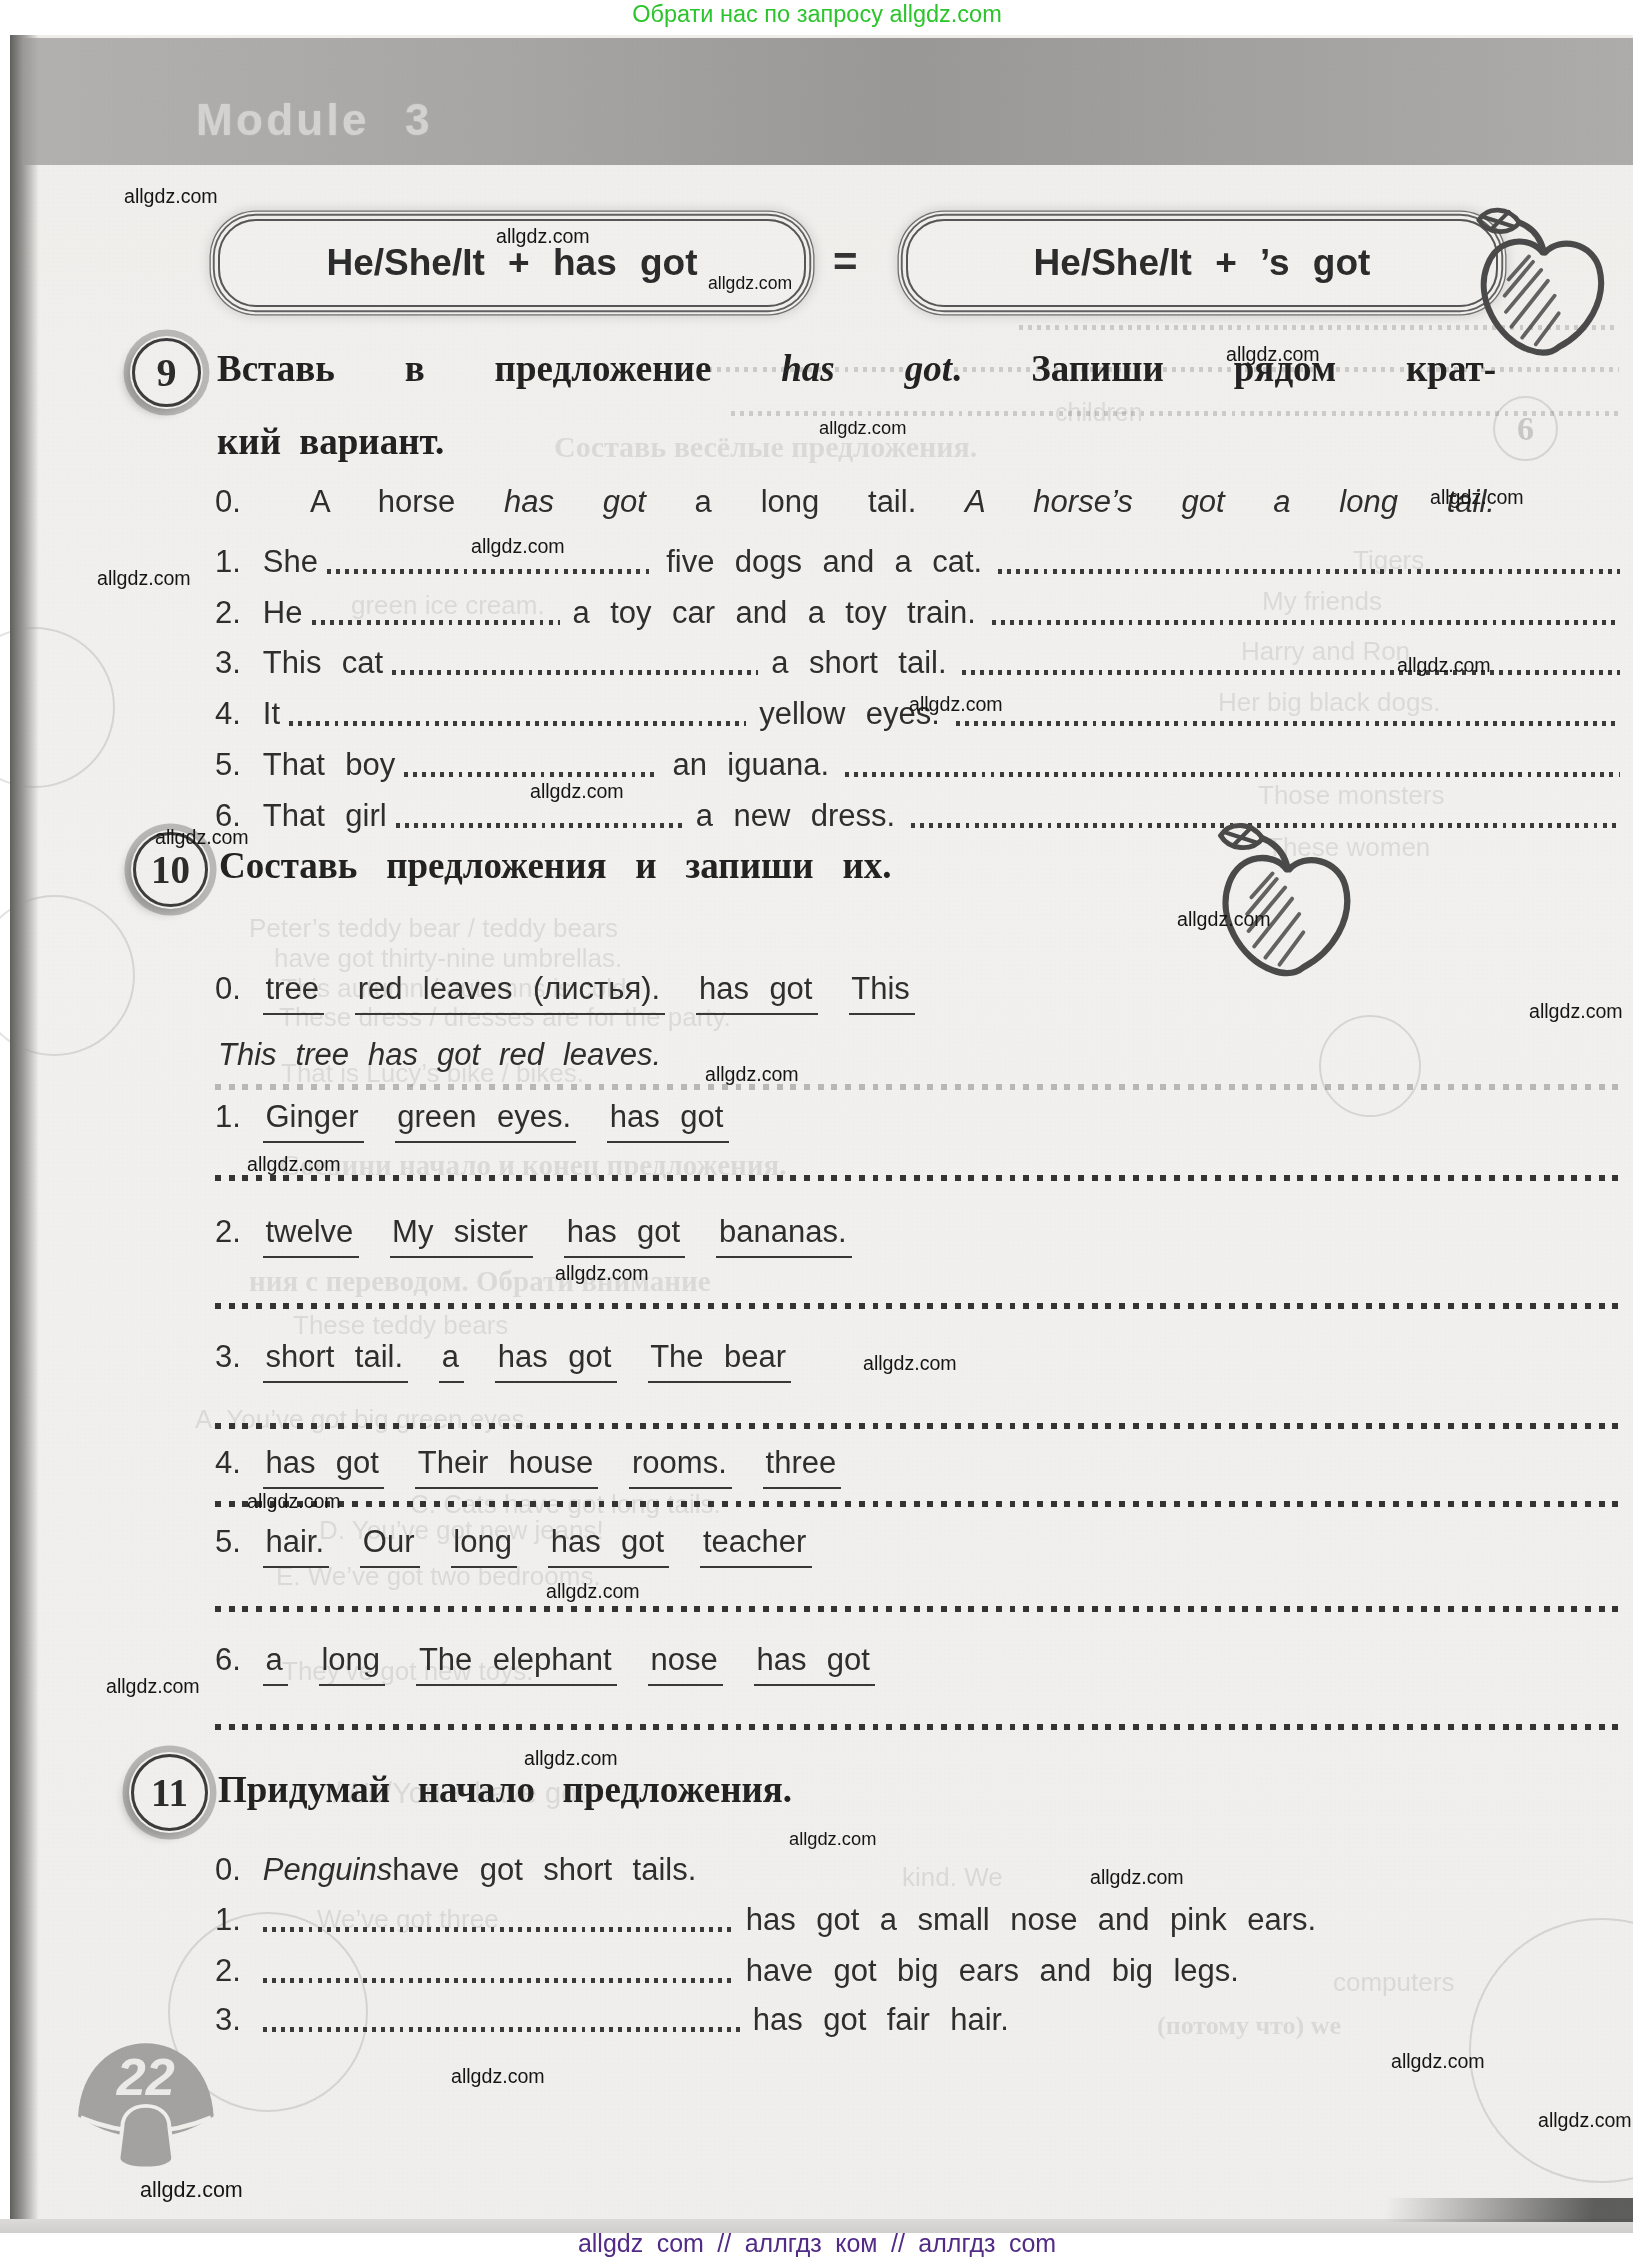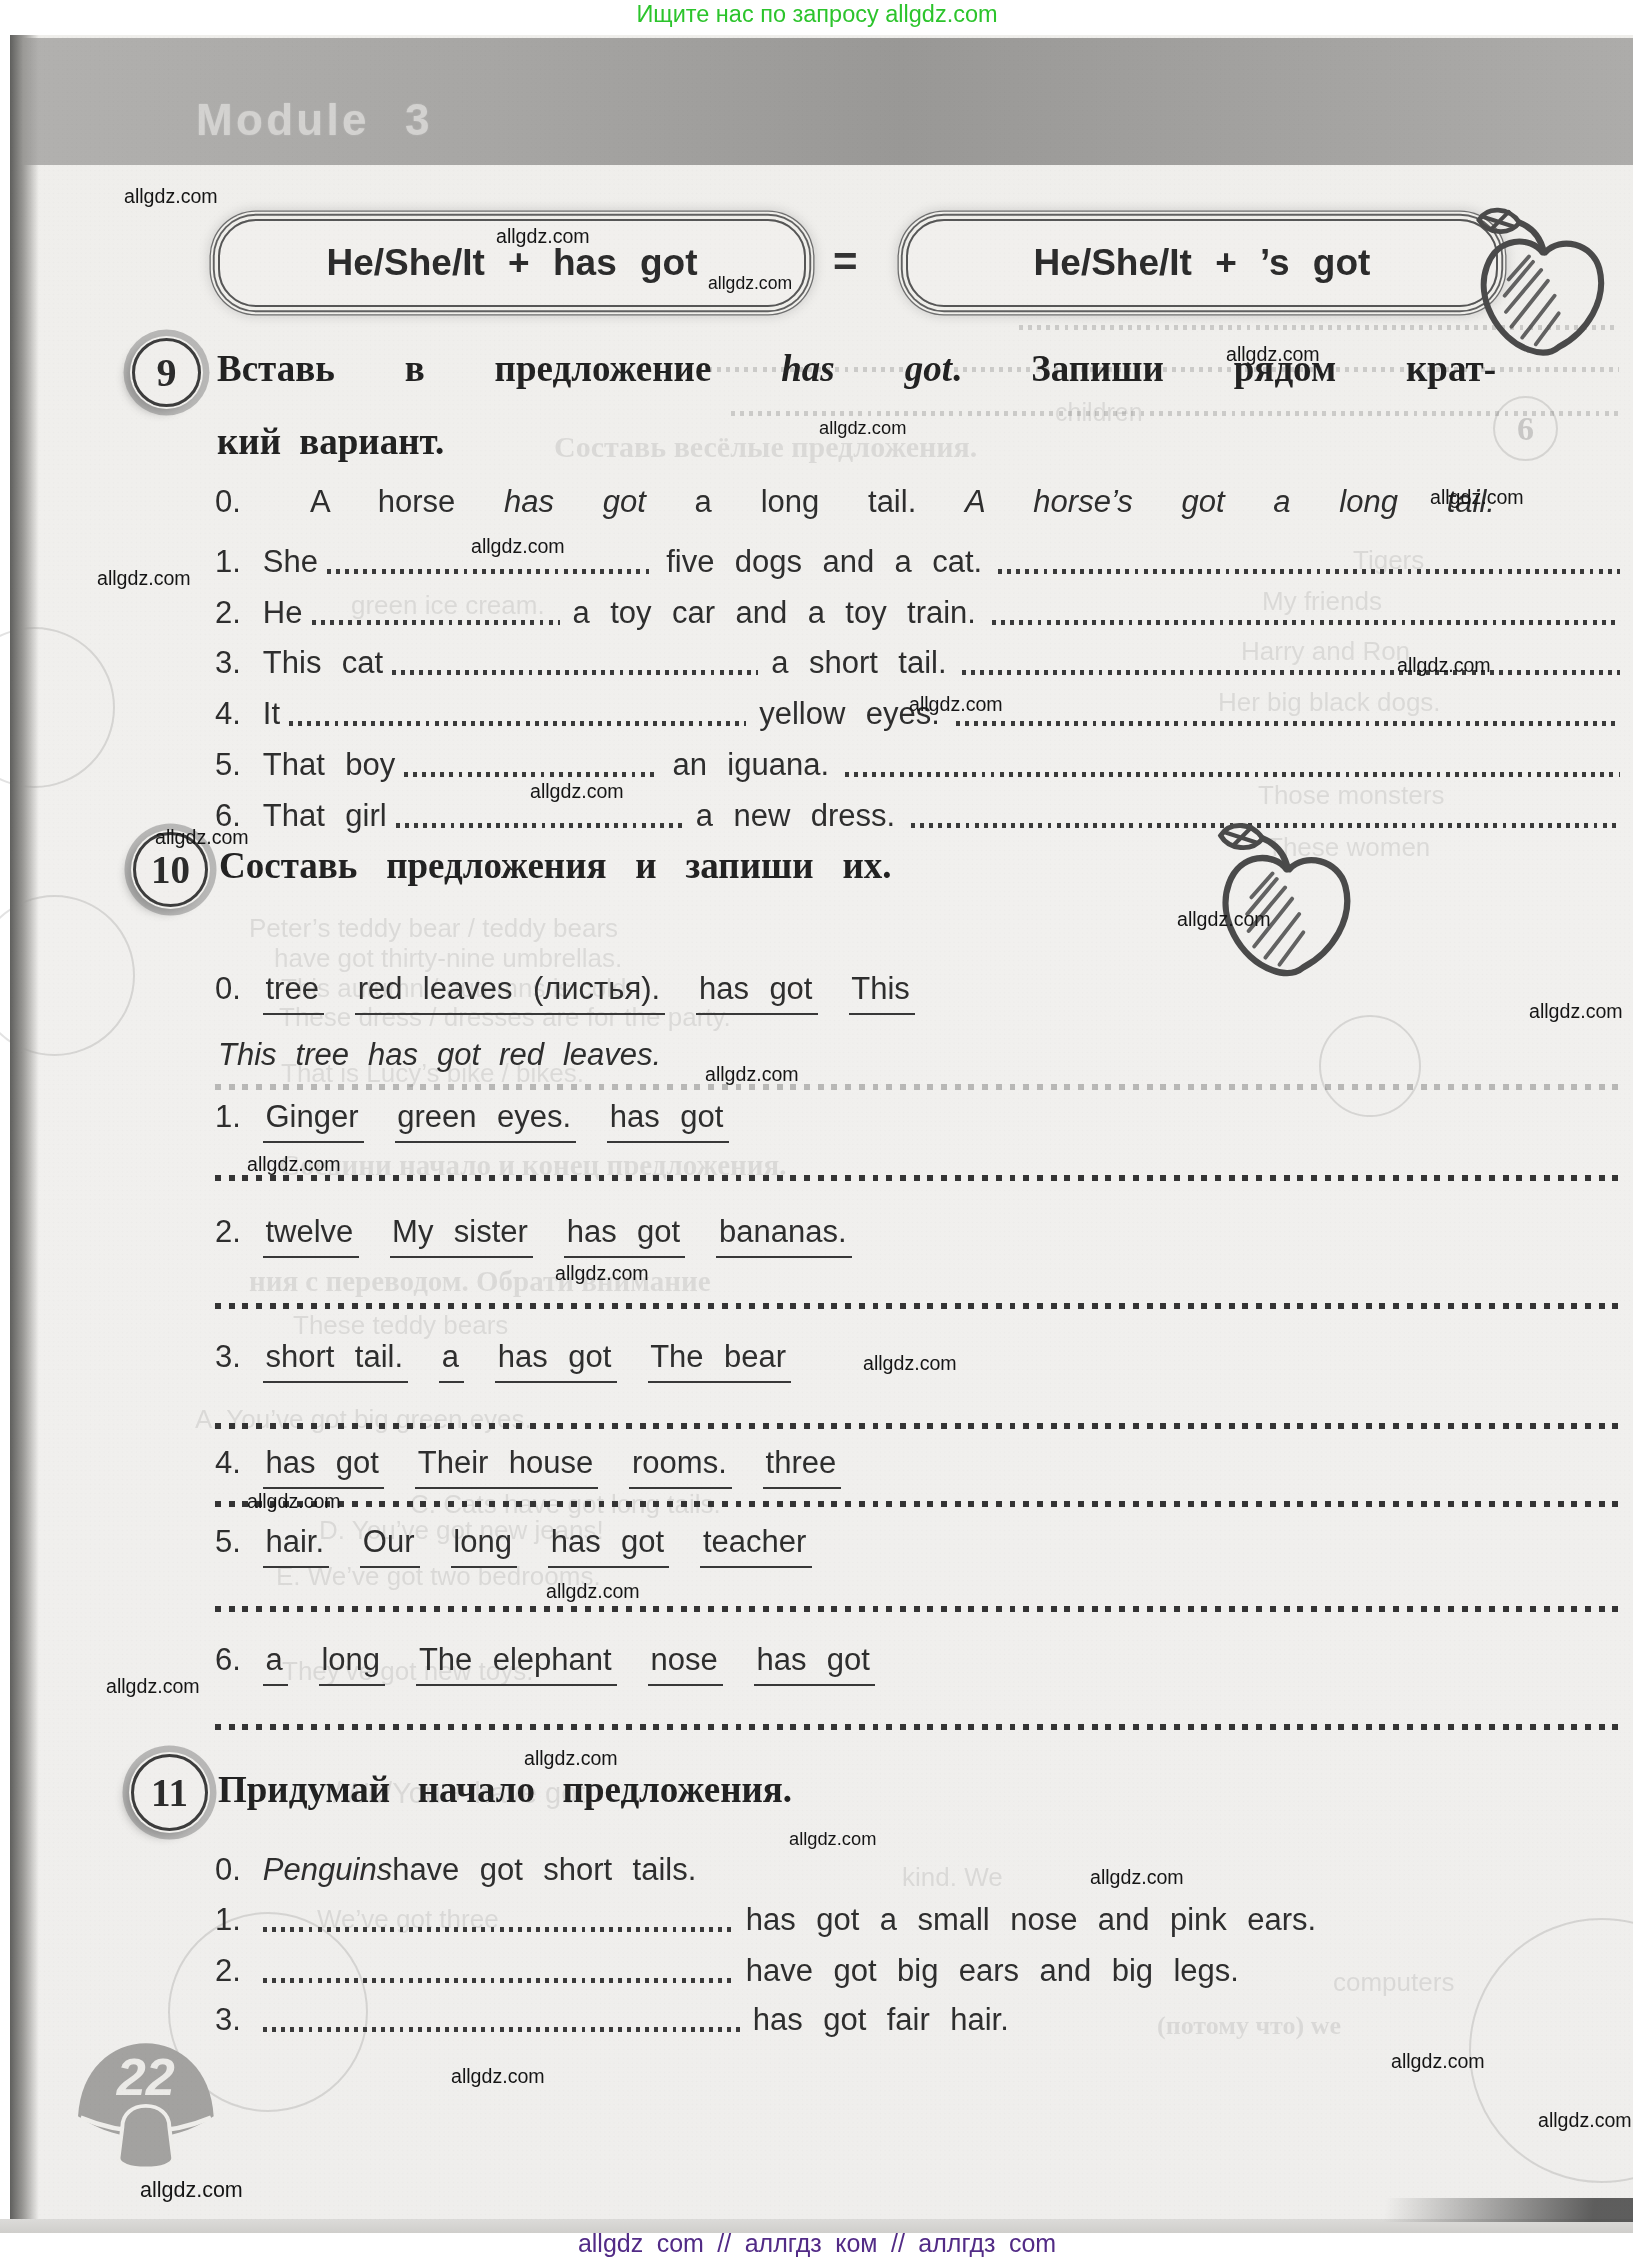--- a/index.html
+++ b/index.html
@@ -75,21 +75,21 @@
 <body>
 
 <div class="page"></div>
 <div class="band"></div>
 <div class="band-title">Module 3</div>
 <div class="page-left-edge"></div>
 <div class="page-bottom-band"></div>
 <div class="corner-shadow"></div>
 <div class="page-noise"></div>
 
-<div class="banner"><span>Ищите нас по запросу allgdz.com</span></div>
+<div class="banner"><span>Обрати нас по запросу allgdz.com</span></div>
 <div class="footer">allgdz com // аллгдз ком // аллгдз com</div>
 
 <div class="rulebox" style="left:218px;width:584px;">
     <span>He/She/It + has got</span>
   </div>
 <div class="equals">=</div>
 <div class="rulebox" style="left:906px;width:588px;">
     <span>He/She/It + ’s got</span>
   </div>
 

